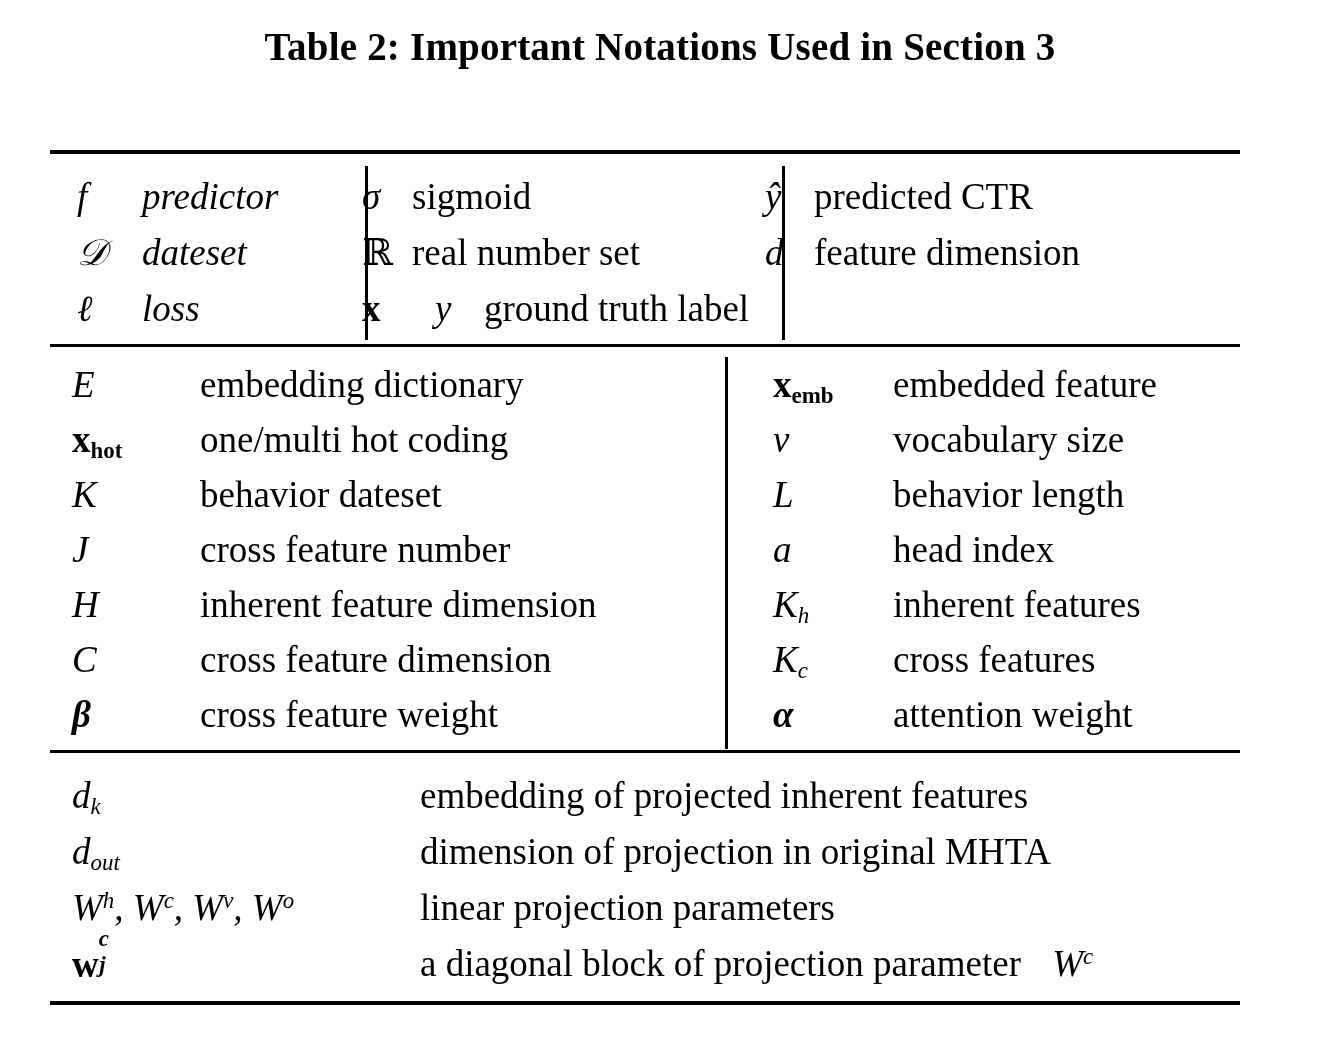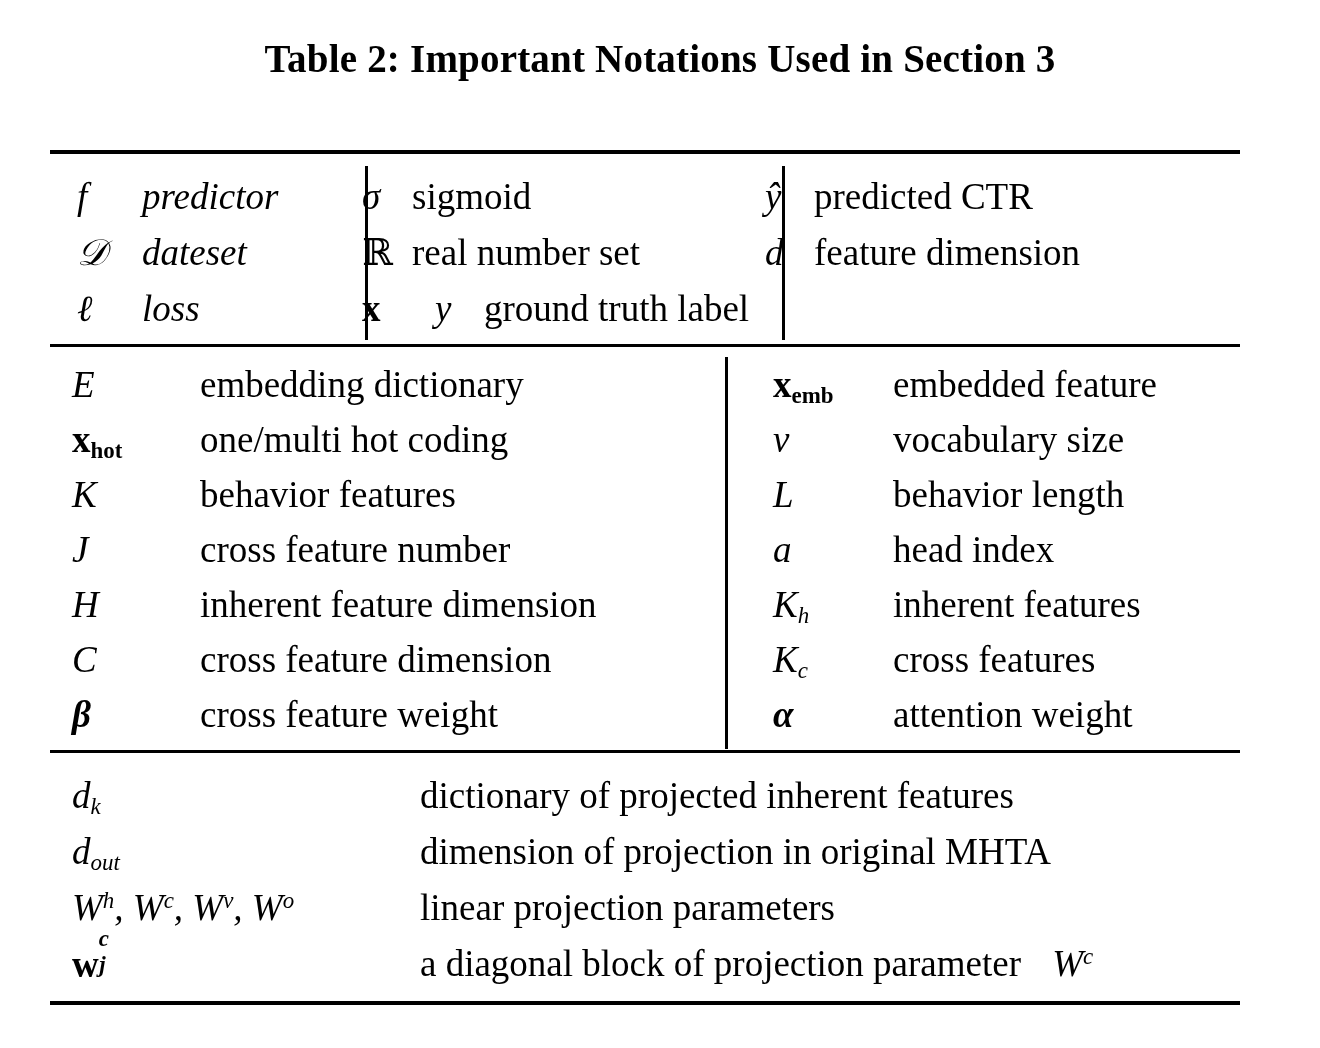--- a/index.html
+++ b/index.html
@@ -13,21 +13,21 @@
     font-family: "Liberation Serif", "DejaVu Serif", serif;
     color: #000000;
     overflow: hidden;
     position: relative;
   }
 
   
   .table-caption {
     position: absolute;
     left: 0;
-    top: 36px;
+    top: 24px;
     width: 1320px;
     text-align: center;
     font-size: 39px;
     font-weight: bold;
     letter-spacing: 0.2px;
   }
 
   
   .notation-table {
     position: absolute;
@@ -194,21 +194,21 @@
 
     <div class="row">
       <span class="sym h1-sym up bold"><span>x</span><sub class="sub-up">hot</sub></span>
       <span class="desc h1-desc">one/multi hot coding</span>
       <span class="sym h2-sym"><span>v</span></span>
       <span class="desc h2-desc">vocabulary size</span>
     </div>
 
     <div class="row">
       <span class="sym h1-sym"><span>K</span></span>
-      <span class="desc h1-desc">behavior features</span>
+      <span class="desc h1-desc">behavior dateset</span>
       <span class="sym h2-sym"><span>L</span></span>
       <span class="desc h2-desc">behavior length</span>
     </div>
 
     <div class="row">
       <span class="sym h1-sym"><span>J</span></span>
       <span class="desc h1-desc">cross feature number</span>
       <span class="sym h2-sym"><span>a</span></span>
       <span class="desc h2-desc">head index</span>
     </div>
@@ -234,21 +234,21 @@
       <span class="desc h2-desc">attention weight</span>
     </div>
   </div>
 
   <div class="rule-thin"></div>
 
   <div class="section sec3">
 
     <div class="row">
       <span class="sym"><span>d</span><sub class="sub-it">k</sub></span>
-      <span class="desc">dictionary of projected inherent features</span>
+      <span class="desc">embedding of projected inherent features</span>
     </div>
 
     <div class="row">
       <span class="sym"><span>d</span><sub class="sub-it">out</sub></span>
       <span class="desc">dimension of projection in original MHTA</span>
     </div>
 
     <div class="row">
       <span class="sym"><span>W</span><sup class="sub-it">h</sup><span>, </span><span>W</span><sup class="sub-it">c</sup><span>, </span><span>W</span><sup class="sub-it">v</sup><span>, </span><span>W</span><sup class="sub-it">o</sup></span>
       <span class="desc">linear projection parameters</span>

